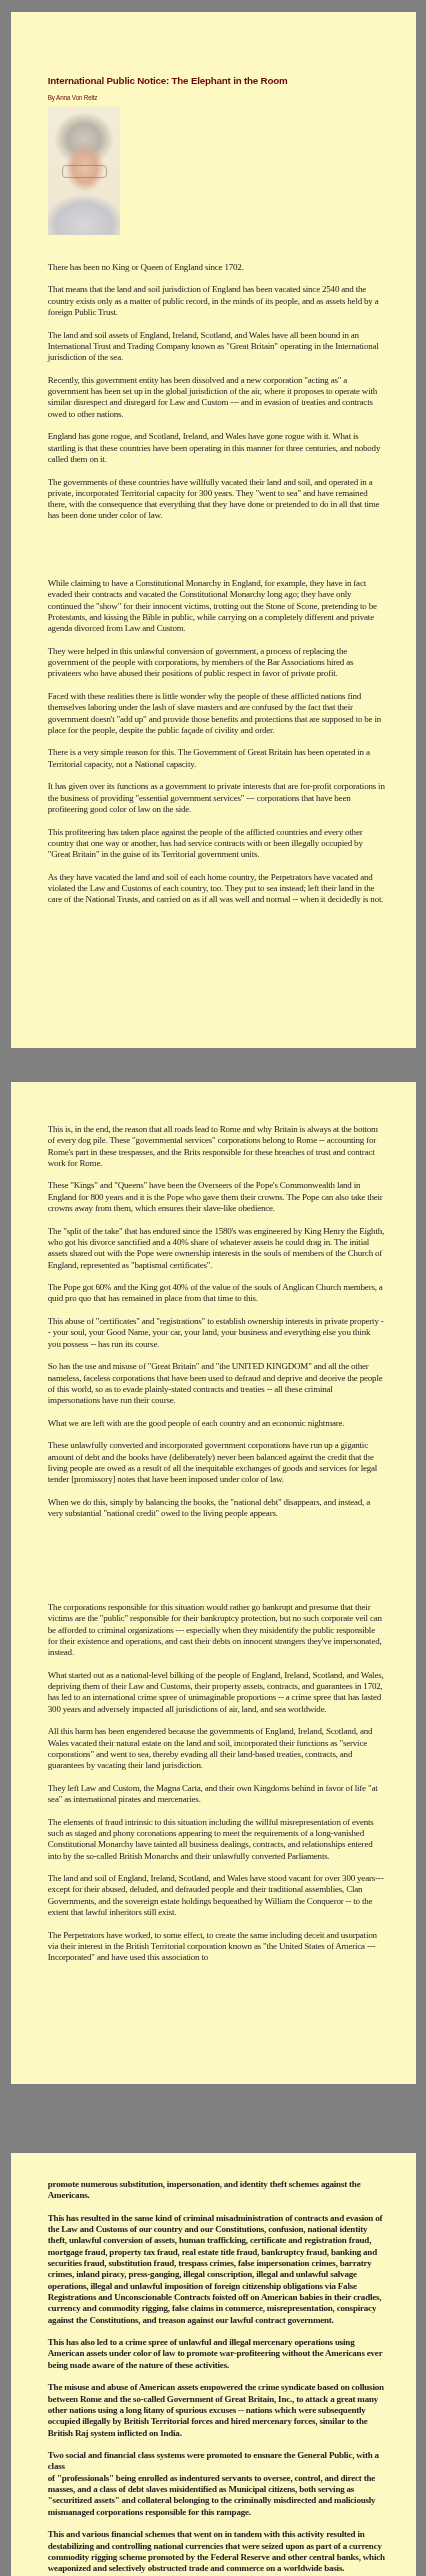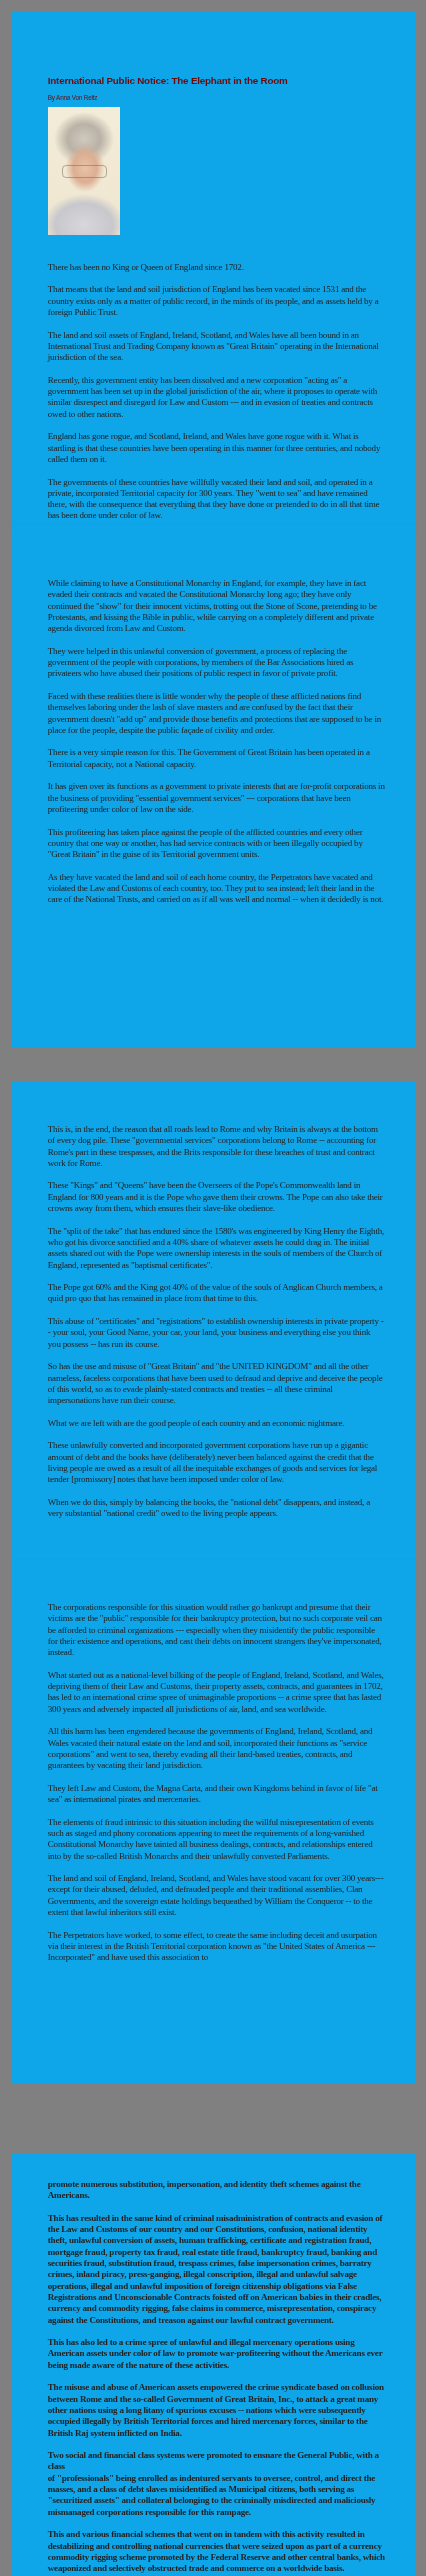--- a/index.html
+++ b/index.html
@@ -8,21 +8,21 @@
     width: 427px;
     min-height: 3230px;
     position: relative;
     font-family: "Liberation Serif", serif;
   }
   .page {
     position: absolute;
     left: 10.8px;
     width: 405px;
     height: 524px;
-    background: #0ea5e9;
+    background: #fef9c3;
     box-shadow: 0 0 0.5px #6a6a6a;
     overflow: hidden;
   }
   .content {
     position: absolute;
     left: 37px;
     right: 31px;
     font-family: "Liberation Serif", serif;
     font-size: 9px;
     line-height: 11.3px;
@@ -71,36 +71,36 @@
 <body>
 
 <div class="page" style="top:12px;">
   <div class="content" style="top:63px;">
     <h1 class="title">International Public Notice: The Elephant in the Room</h1>
     <div class="byline">By Anna Von Reitz</div>
     <div class="photo">
       <div class="glasses"></div>
     </div>
     <p>There has been no King or Queen of England since 1702.</p>
-    <p>That means that the land and soil jurisdiction of England has been vacated since 1531 and the country exists only as a matter of public record, in the minds of its people, and as assets held by a foreign Public Trust.</p>
+    <p>That means that the land and soil jurisdiction of England has been vacated since 2540 and the country exists only as a matter of public record, in the minds of its people, and as assets held by a foreign Public Trust.</p>
     <p>The land and soil assets of England, Ireland, Scotland, and Wales have all been bound in an International Trust and Trading Company known as "Great Britain" operating in the International jurisdiction of the sea.</p>
     <p>Recently, this government entity has been dissolved and a new corporation "acting as" a government has been set up in the global jurisdiction of the air, where it proposes to operate with similar disrespect and disregard for Law and Custom --- and in evasion of treaties and contracts owed to other nations.</p>
     <p>England has gone rogue, and Scotland, Ireland, and Wales have gone rogue with it.  What is startling is that these countries have been operating in this manner for three centuries, and nobody called them on it.</p>
     <p>The governments of these countries have willfully vacated their land and soil, and operated in a private, incorporated Territorial capacity for 300 years.  They "went to sea" and have remained there, with the consequence that everything that they have done or pretended to do in all that time has been done under color of law.</p>
     <p>They have fraudulently misrepresented the nature of their "government" to the people of England, Ireland, Scotland, and Wales and the rest of the world, too.</p>
   </div>
 </div>
 
 <div class="page" style="top:524px;">
   <div class="content" style="top:54px;">
     <p>While claiming to have a Constitutional Monarchy in England, for example, they have in fact evaded their contracts and vacated the Constitutional Monarchy long ago; they have only continued the "show" for their innocent victims, trotting out the Stone of Scone, pretending to be Protestants, and kissing the Bible in public, while carrying on a completely different and private agenda divorced from Law and Custom.</p>
     <p>They were helped in this unlawful conversion of government, a process of replacing the government of the people with corporations, by members of the Bar Associations hired as privateers who have abused their positions of public respect in favor of private profit.</p>
     <p>Faced with these realities there is little wonder why the people of these afflicted nations find themselves laboring under the lash of slave masters and are confused by the fact that their government doesn't "add up" and provide those benefits and protections that are supposed to be in place for the people, despite the public façade of civility and order.</p>
     <p>There is a very simple reason for this. The Government of Great Britain has been operated in a Territorial capacity, not a National capacity.</p>
-    <p>It has given over its functions as a government to private interests that are for-profit corporations in the business of providing "essential government services" --- corporations that have been profiteering under color of law on the side.</p>
+    <p>It has given over its functions as a government to private interests that are for-profit corporations in the business of providing "essential government services" --- corporations that have been profiteering good color of law on the side.</p>
     <p>This profiteering has taken place against the people of the afflicted countries and every other country that one way or another, has had service contracts with or been illegally occupied by "Great Britain" in the guise of its Territorial government units.</p>
     <p>As they have vacated the land and soil of each home country, the Perpetrators have vacated and violated the Law and Customs of each country, too.  They put to sea instead; left their land in the care of the National Trusts, and carried on as if all was well and normal -- when it decidedly is not.</p>
   </div>
 </div>
 
 <div class="page" style="top:1082px;">
   <div class="content" style="top:42px;">
     <p>This is, in the end, the reason that all roads lead to Rome and why Britain is always at the bottom of every dog pile.  These "governmental services" corporations belong to Rome -- accounting for Rome's part in these trespasses, and the Brits responsible for these breaches of trust and contract  work for Rome.</p>
     <p>These "Kings" and "Queens" have been the Overseers of the Pope's Commonwealth land in England for 800 years and it is the Pope who gave them their crowns.  The Pope can also take their crowns away from them, which ensures their slave-like obedience.</p>
     <p>The "split of the take" that has endured since the 1580's was engineered by King Henry the Eighth, who got his divorce sanctified and a 40% share of whatever assets he could drag in.  The initial assets shared out with the Pope were ownership interests in the souls of members of the Church of England, represented as "baptismal certificates".</p>

